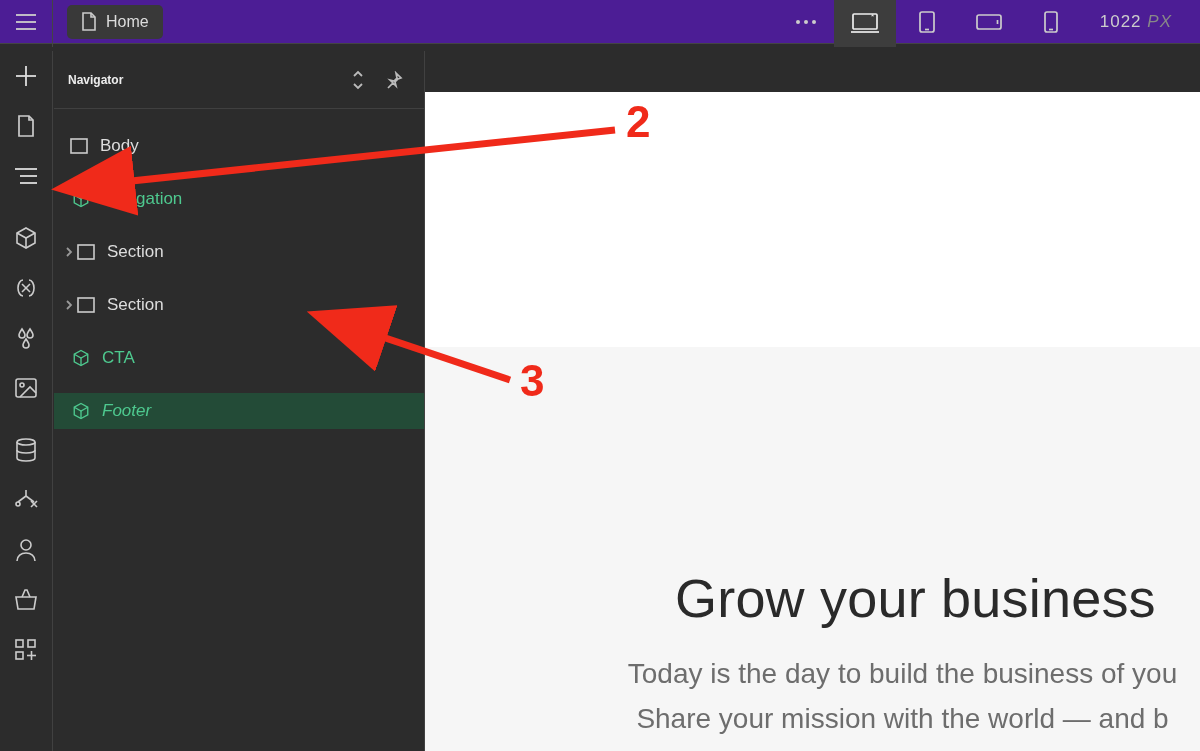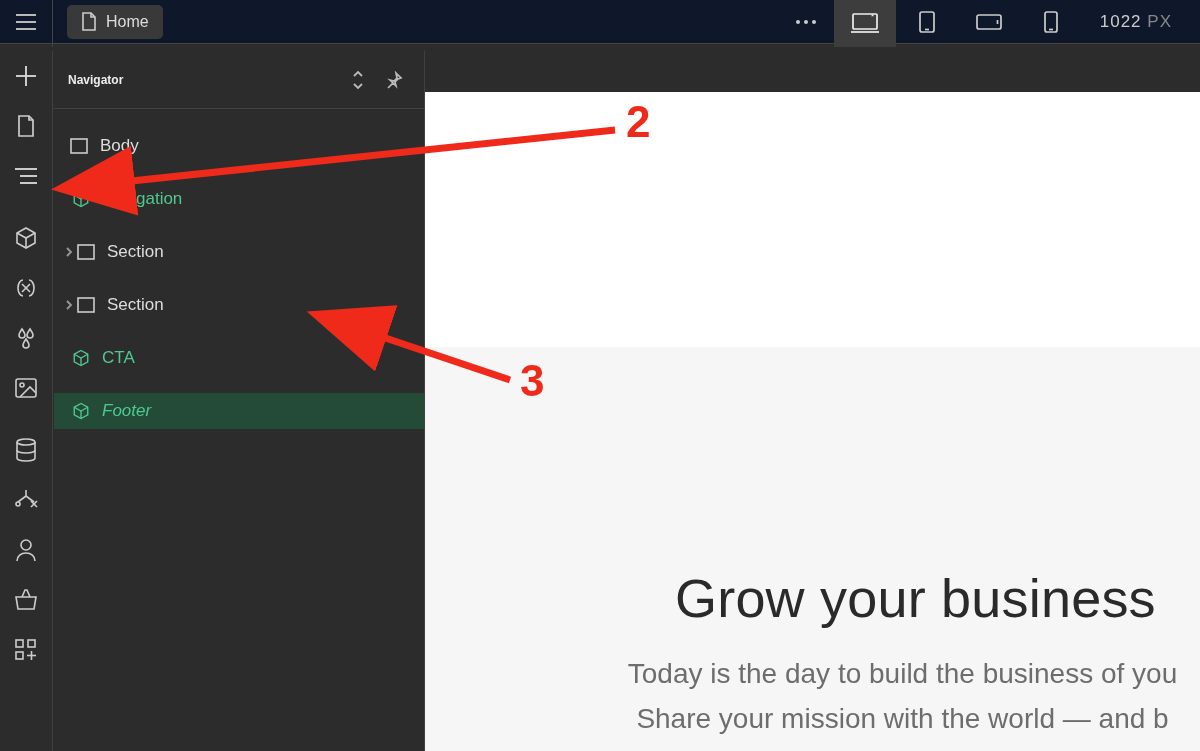--- a/index.html
+++ b/index.html
@@ -8,21 +8,21 @@
     background: #2c2c2c;
     width: 1200px;
     height: 751px;
     overflow: hidden;
     position: relative;
   }
 
   
   .top-bar {
     height: 44px;
-    background: #0f172a;
+    background: #4c1d95;
     border-bottom: 1px solid #444;
     display: flex;
     align-items: center;
   }
   .top-left {
     width: 53px;
     height: 51px;
     display: flex;
     align-items: center;
     justify-content: center;
@@ -59,21 +59,21 @@
     align-items:center;
     justify-content:center;
     height:51px;
   }
   .px-label {
     color: #ccc;
     font-size: 17px;
     padding: 0 28px 0 18px;
     letter-spacing: 1px;
   }
-  .px-label .dim { color:#888; }
+  .px-label .dim { color:#888;font-style:italic; }
 
   
   .left-rail {
     position: absolute;
     left: 0; top: 51px;
     width: 53px;
     height: calc(751px - 51px);
     background: #2c2c2c;
     border-right: 1px solid #414141;
     display: flex;

